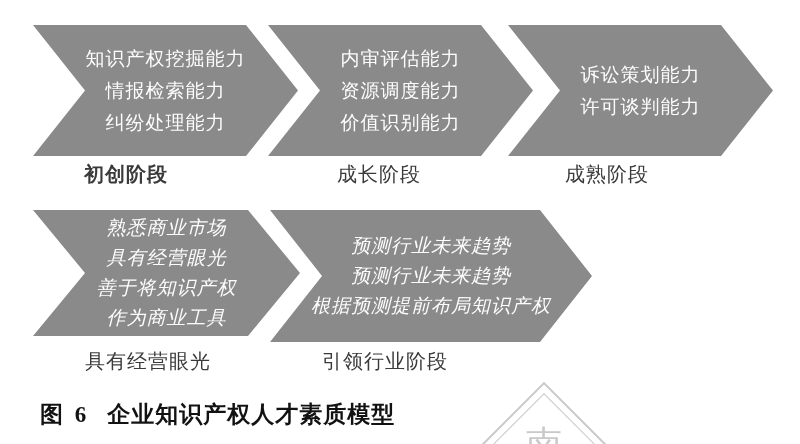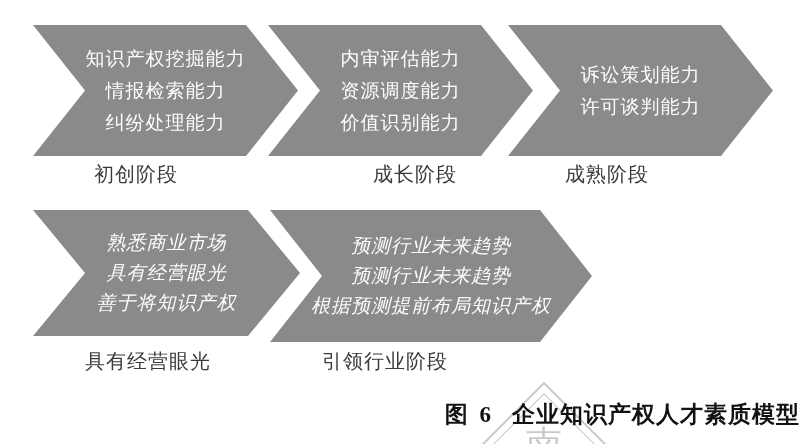--- a/index.html
+++ b/index.html
@@ -25,29 +25,29 @@
   #a1{left:33px;  top:25px;  width:265px; height:131px;}
   #a2{left:268px; top:25px;  width:265px; height:131px;}
   #a3{left:508px; top:25px;  width:265px; height:131px;text-align:center;}
   #a4{left:33px;  top:210px; width:267px; height:126px;}
   #a5{left:270px; top:210px; width:322px; height:132px;}
   
   .stage-label{
     position:absolute; font-size:20px; letter-spacing:1px;
     color:var(--label-text,#3a3a3a); white-space:nowrap;
   }
-  #l1{left:94px;  top:161px;}
-  #l2{left:337px; top:161px;margin-left:36px;}
+  #l1{left:84px;  top:161px;font-weight:bold;}
+  #l2{left:337px; top:161px;}
   #l3{left:565px; top:161px;}
   #l4{left:85px;  top:348px;}
   #l5{left:322px; top:348px;}
   
   .caption{
     position:absolute; left:0; right:0; top:399px;
-    text-align:right; font-weight:bold; font-size:23px;
+    text-align:left; font-weight:bold; font-size:23px;
     color:var(--caption-text,#121212); letter-spacing:1px; white-space:nowrap;
   }
   .caption .inner{display:inline-block; margin-left:40px;}
   .caption .fig-no{margin-right:18px; letter-spacing:3px;}
   
   .watermark{
     position:absolute; left:500px; top:400px; width:84px; height:84px;
     border:2px solid var(--watermark,#c9c9c9);
     transform:rotate(45deg);
     display:flex; align-items:center; justify-content:center;
@@ -83,20 +83,21 @@
   </div>
 
   <div id="l1" class="stage-label">初创阶段</div>
   <div id="l2" class="stage-label">成长阶段</div>
   <div id="l3" class="stage-label">成熟阶段</div>
 
   <div id="a4" class="chev row2">
     <div class="line">熟悉商业市场</div>
     <div class="line">具有经营眼光</div>
     <div class="line">善于将知识产权</div>
+    <div class="line">作为商业工具</div>
   </div>
   <div id="a5" class="chev row2">
     <div class="line">预测行业未来趋势</div>
     <div class="line">预测行业未来趋势</div>
     <div class="line">根据预测提前布局知识产权</div>
   </div>
 
   <div id="l4" class="stage-label">具有经营眼光</div>
   <div id="l5" class="stage-label">引领行业阶段</div>
 

